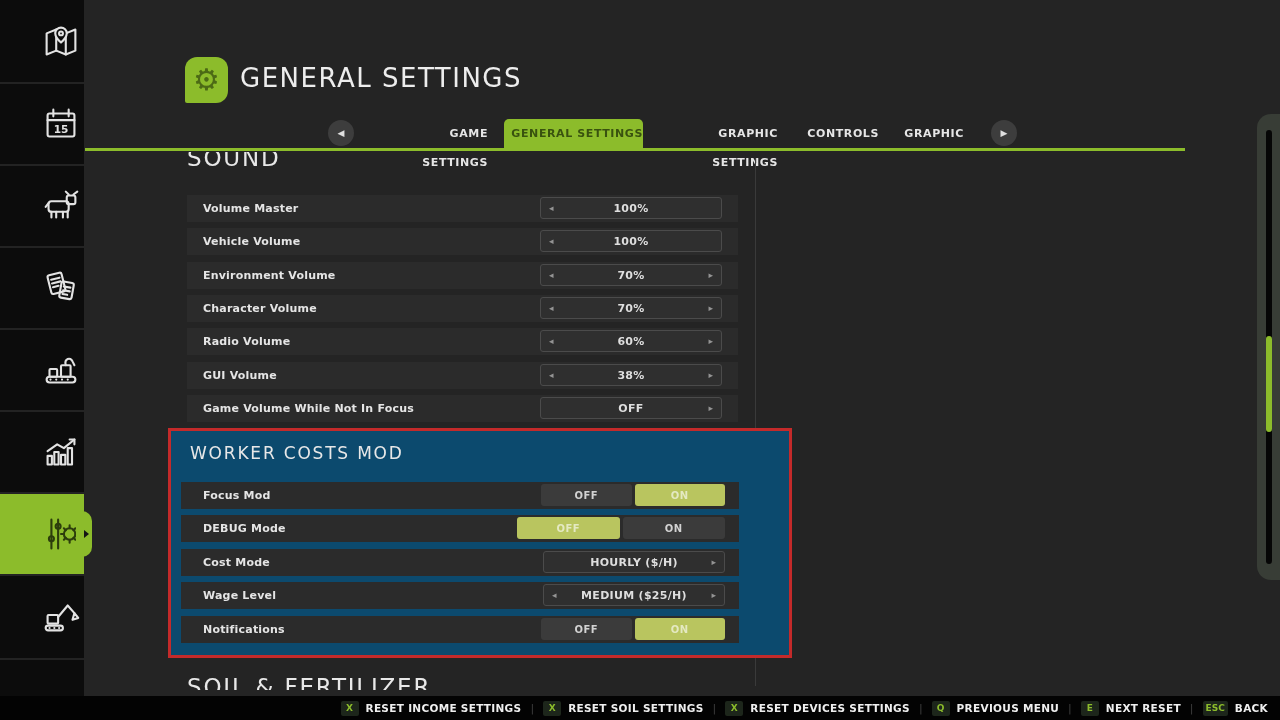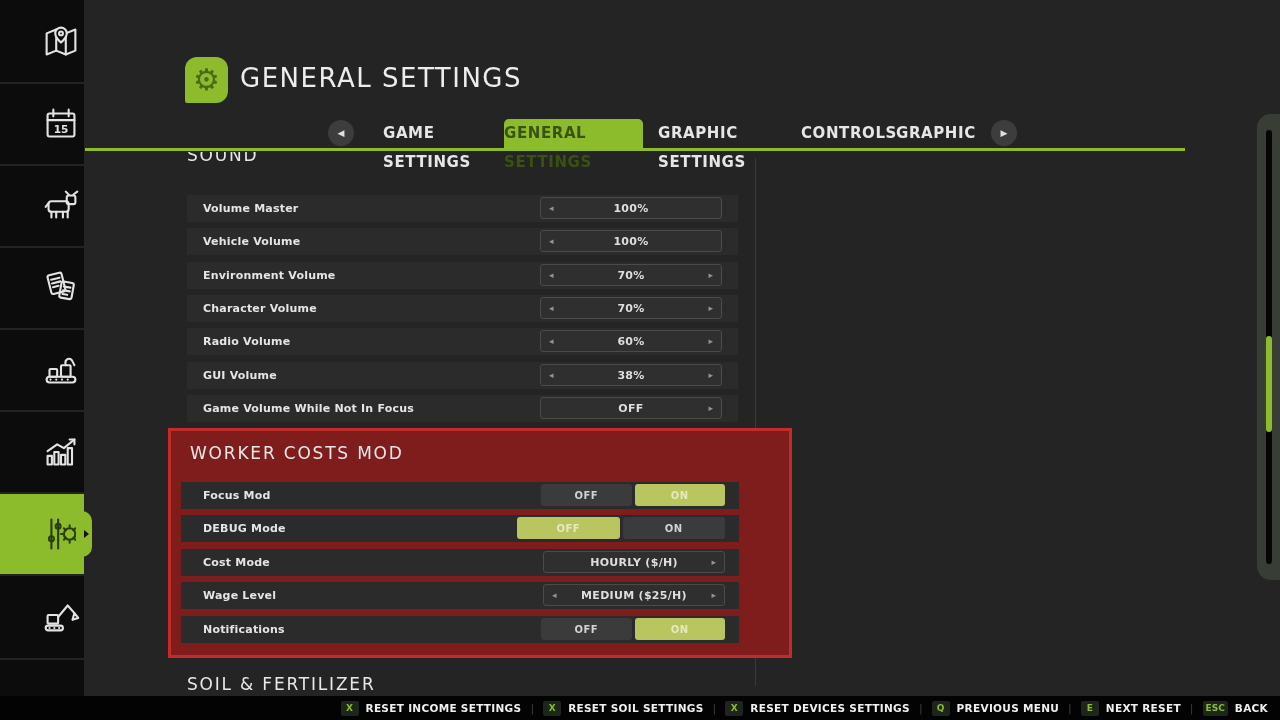--- a/index.html
+++ b/index.html
@@ -33,31 +33,31 @@
   .app-icon .gear { font-size:30px; color:#4c6a15; line-height:1; }
   .page-title { position:absolute; left:240px; top:63px; font-size:26px;
     color:#ededed; letter-spacing:1.5px; font-weight:500; }
 
   
   .tab-underline { position:absolute; left:85px; top:148px; width:1100px; height:3px; background:#8cbc2b; }
   .tab-nav { position:absolute; top:120px; width:26px; height:26px; border-radius:50%;
     background:#3d3d3d; color:#e0e0e0; font-size:9px; display:flex; align-items:center;
     justify-content:center; cursor:pointer; }
   .tab-nav.left { left:328px; } .tab-nav.right { left:991px; }
-  .tab { position:absolute; top:119px; height:29px; line-height:29px; text-align:left;
-    font-size:15px; font-weight:bold; letter-spacing:.6px; color:#e6e6e6; cursor:pointer; }
+  .tab { position:absolute; top:119px; height:29px; line-height:29px; text-align:right;
+    font-size:11px; font-weight:bold; letter-spacing:.6px; color:#e6e6e6; cursor:pointer; }
   .tab.t0 { left:383px; width:105px; }
   .tab.t1 { left:504px; width:139px; background:#8cbc2b; color:#39520f; border-radius:5px 5px 0 0; }
   .tab.t2 { left:658px; width:120px; }
   .tab.t3 { left:801px; width:78px; }
   .tab.t4 { left:896px; width:68px; }
 
   
   .content { position:absolute; left:84px; top:152px; width:1196px; height:538px; overflow:hidden; }
-  .section-head { position:absolute; font-size:17px; letter-spacing:1.8px; color:#e8e8e8; font-weight:500; }
+  .section-head { position:absolute; font-size:23px; letter-spacing:1.8px; color:#e8e8e8; font-weight:500; }
   .v-divider { position:absolute; left:671px; top:6px; width:1px; height:528px; background:#3a3a3a; }
 
   .row { position:absolute; height:27px; background:#2b2b2b; display:flex; align-items:center; }
   .row-label { font-size:11px; font-weight:bold; color:#e5e5e5; letter-spacing:.2px; }
   .sound-row { left:103px; width:551px; padding-left:16px; }
   .worker-row { left:10px;  width:558px; padding-left:22px; }
 
   .stepper { position:absolute; right:16px; top:2px; width:182px; height:22px;
     background:#2f2f2f; border:1px solid #4b4b4b; border-radius:3px;
     display:flex; align-items:center; justify-content:center; cursor:pointer; }
@@ -68,21 +68,21 @@
 
   .toggle { position:absolute; right:14px; top:2px; width:184px; height:22px;
     display:flex; gap:3px; }
   .toggle.wide { width:208px; }
   .tbtn { flex:1; height:22px; border-radius:3px; background:#3b3b3b; color:#d2d2d2;
     font-size:10px; font-weight:bold; letter-spacing:.5px; display:flex;
     align-items:center; justify-content:center; cursor:pointer; }
   .tbtn.sel { background:#b9c55f; color:rgba(255,255,255,.62); }
 
   .worker-box { position:absolute; left:84px; top:276px; width:624px; height:230px;
-    border:3px solid #c42a2a; background:#7f1d1d;text-align:center; }
+    border:3px solid #c42a2a; background:#0c4a6e;text-align:center; }
   .worker-box .section-head { left:19px; top:12px; font-size:17px; }
 
   
   .scroll-wrap { position:absolute; right:0; top:114px; width:23px; height:466px;
     background:#383d36; border-radius:14px 0 0 14px; }
   .scroll-track { position:absolute; right:8px; top:16px; width:6px; height:434px;
     background:#060606; border-radius:3px; }
   .scroll-thumb { position:absolute; left:0; top:206px; width:6px; height:96px;
     background:#8cbc2b; border-radius:3px; cursor:pointer; }
 

